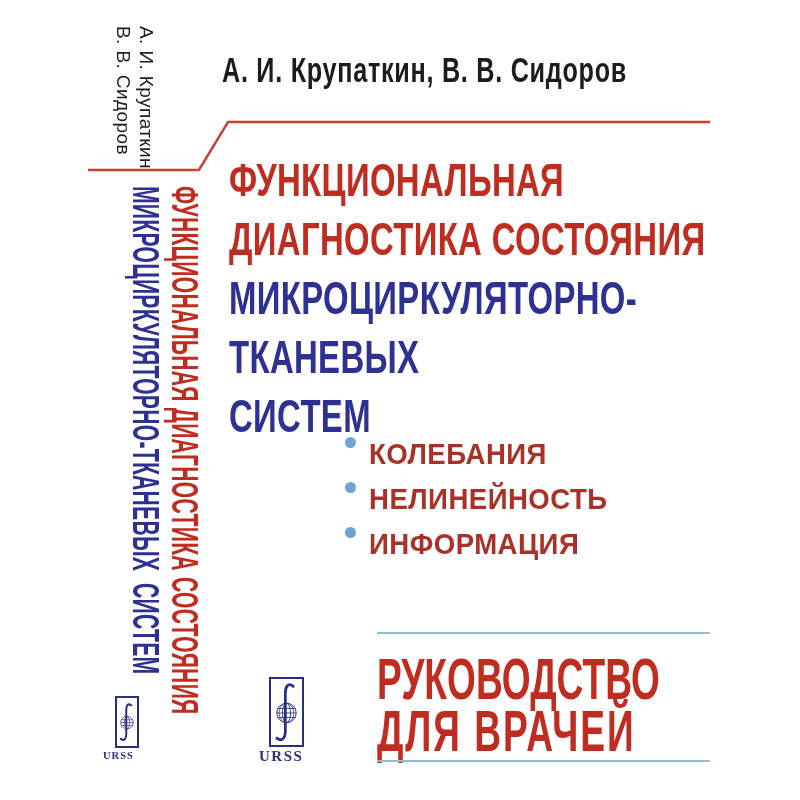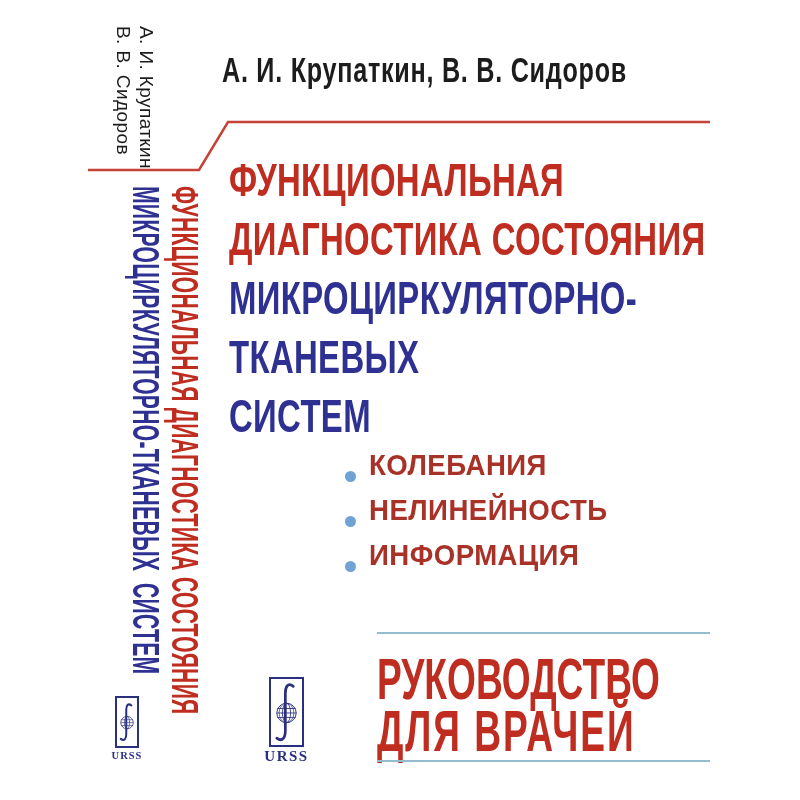--- a/index.html
+++ b/index.html
@@ -44,21 +44,21 @@
     transform:scaleX(.72);transform-origin:0 0;white-space:nowrap;letter-spacing:1px;
   }
   .cover-title{position:absolute;left:229px;top:150px;}
   .cover-title .tl{
     font-size:47px;font-weight:bold;line-height:59px;
     transform:scaleX(.70);transform-origin:0 0;white-space:nowrap;letter-spacing:.5px;
   }
   .tl-red{color:var(--title-red);}
   .tl-blue{color:var(--title-blue);}
   .bullets{position:absolute;left:345px;top:437px;}
-  .bullet-row{display:flex;align-items:flex-end;height:45px;}
+  .bullet-row{display:flex;align-items:flex-start;height:45px;}
   .dot{width:11px;height:11px;border-radius:50%;background:var(--bullet-dot-blue);margin-right:13px;flex:0 0 auto;}
   .bullet-text{
     font-size:30px;font-weight:bold;color:var(--bullet-text-red);
     transform:scaleX(.92);transform-origin:0 0;white-space:nowrap;letter-spacing:.5px;
   }
   .rule{position:absolute;left:377px;width:333px;height:2px;background:var(--rule-light-blue);}
   .rule-top{top:632px;}
   .rule-bottom{top:760px;}
   .guide-line{
     position:absolute;left:377px;
@@ -66,21 +66,21 @@
     transform:scaleX(.64);transform-origin:0 0;white-space:nowrap;
   }
   .gl1{top:650px;}
   .gl2{top:702px;letter-spacing:3px;}
   
   .logo-box{position:absolute;border:2px solid var(--urss-blue);box-sizing:border-box;}
   .cover-logo{left:269px;top:677px;width:35px;height:70px;}
   .spine-logo{left:115px;top:696px;width:24px;height:52px;}
   .logo-box svg{width:100%;height:100%;display:block;}
   .urss-word{
-    position:absolute;text-align:center;
+    position:absolute;
     font-family:"Liberation Serif", serif;font-weight:bold;color:var(--urss-blue);
   }
   .cover-urss{left:259px;top:748px;width:55px;font-size:15px;letter-spacing:1.5px;}
   .spine-urss{left:103px;top:750px;width:48px;font-size:10.5px;letter-spacing:1px;}
 </style>
 </head>
 <body>
 
 <div class="spine-authors">
   <div>А. И. Крупаткин</div>

